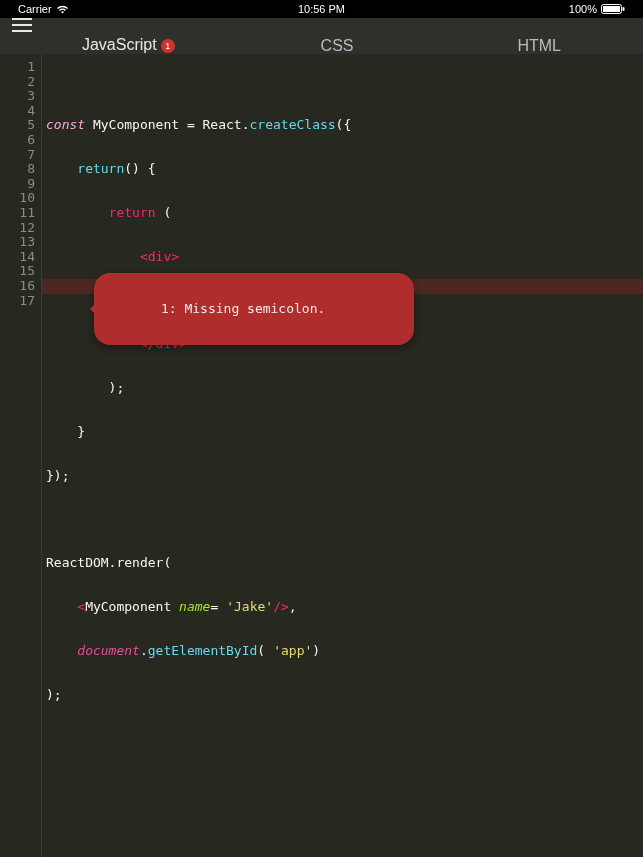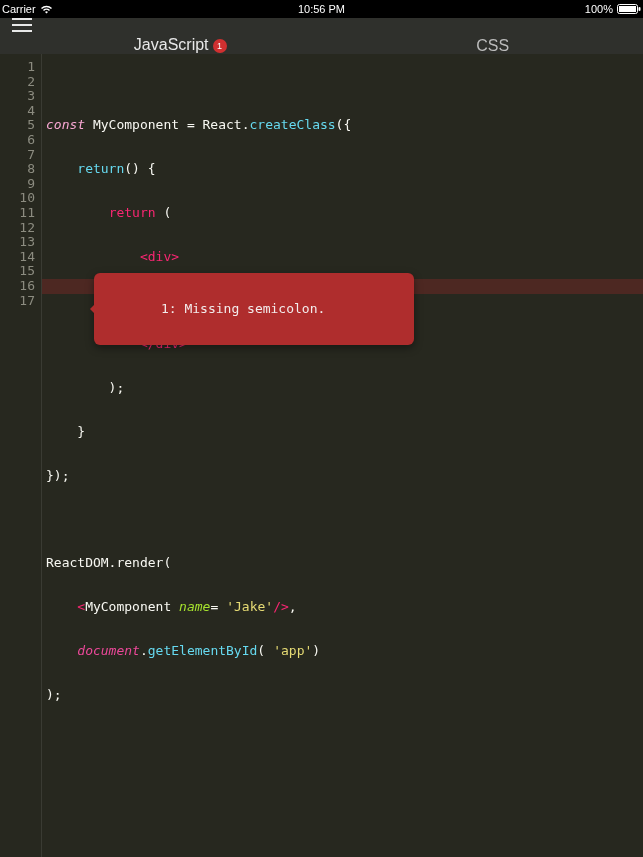--- a/index.html
+++ b/index.html
@@ -7,21 +7,21 @@
     width: 643px; height: 857px;
     font-family: -apple-system, "Helvetica Neue", Arial, sans-serif;
     background: #2a2b27;
     overflow: hidden;
   }
   .status-bar {
     height: 18px;
     display: flex;
     align-items: center;
     justify-content: space-between;
-    padding: 0 2px;
+    padding: 0 18px;
     font-size: 11px;
     color: #fff;
     background: #000;
   }
   .status-left, .status-right { display: flex; align-items: center; gap: 4px; }
   .status-center { position: absolute; left: 50%; transform: translateX(-50%); }
   .wifi-icon { display: inline-flex; }
   .battery-icon { display: inline-flex; align-items: center; }
 
   .tab-bar {
@@ -115,21 +115,21 @@
     left: 0; right: 0;
     height: 14.6px;
     background: rgba(158, 40, 40, 0.32);
   }
   .error-tooltip {
     position: absolute;
     left: 52px;
     background: #af2d2d;
     color: #f3ecec;
     padding: 14px 20px;
-    border-radius: 6px;
+    border-radius: 16px;
     font-family: Menlo, Monaco, Consolas, monospace;
     font-size: 13px;
     box-shadow: 0 3px 8px rgba(0,0,0,0.4);
   }
   .error-tooltip::before {
     content: "";
     position: absolute;
     left: -10px;
     top: 50%;
     transform: translateY(-50%);
@@ -172,20 +172,23 @@
         </svg>
     </span>
   </div>
   <div class="tabs-wrap">
     <div class="tab active">
       <span>JavaScript</span>
       <span class="badge">1</span>
     </div>
     <div class="tab">
       <span>CSS</span>
+    </div>
+    <div class="tab">
+      <span>HTML</span>
     </div>
   </div>
 </div>
 
 <div class="editor">
   <div class="gutter" id="gutter">
       <div class="ln">1</div>
       <div class="ln">2</div>
       <div class="ln">3</div>
       <div class="ln">4</div>

